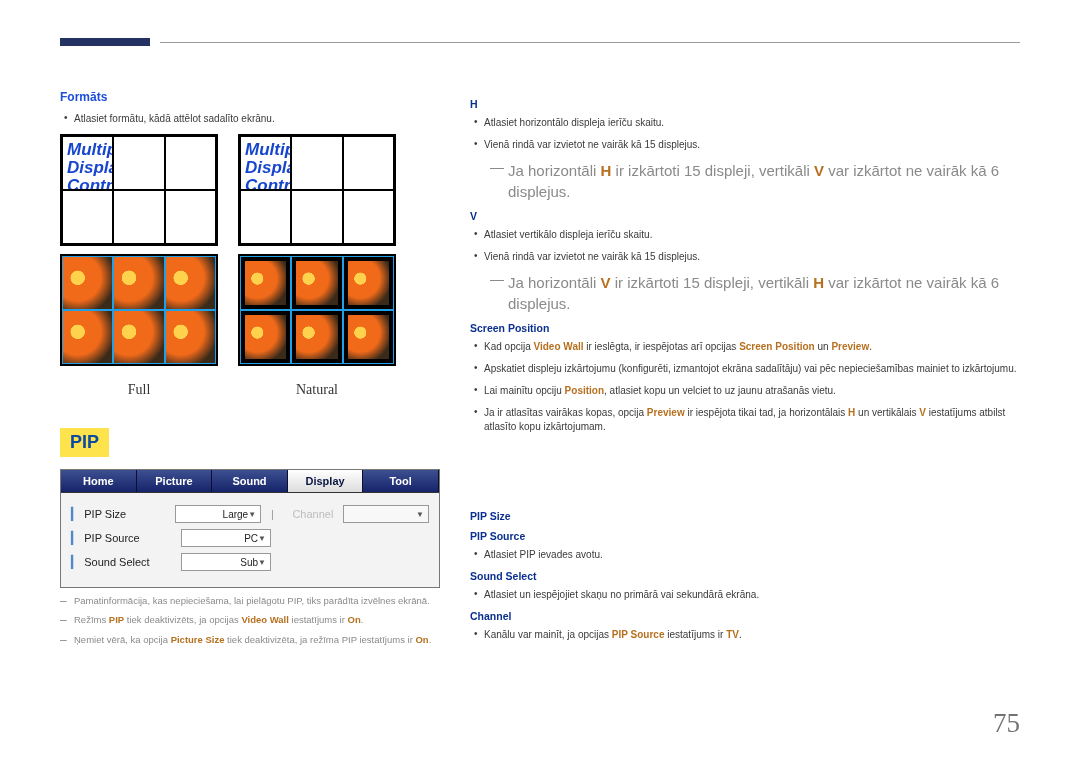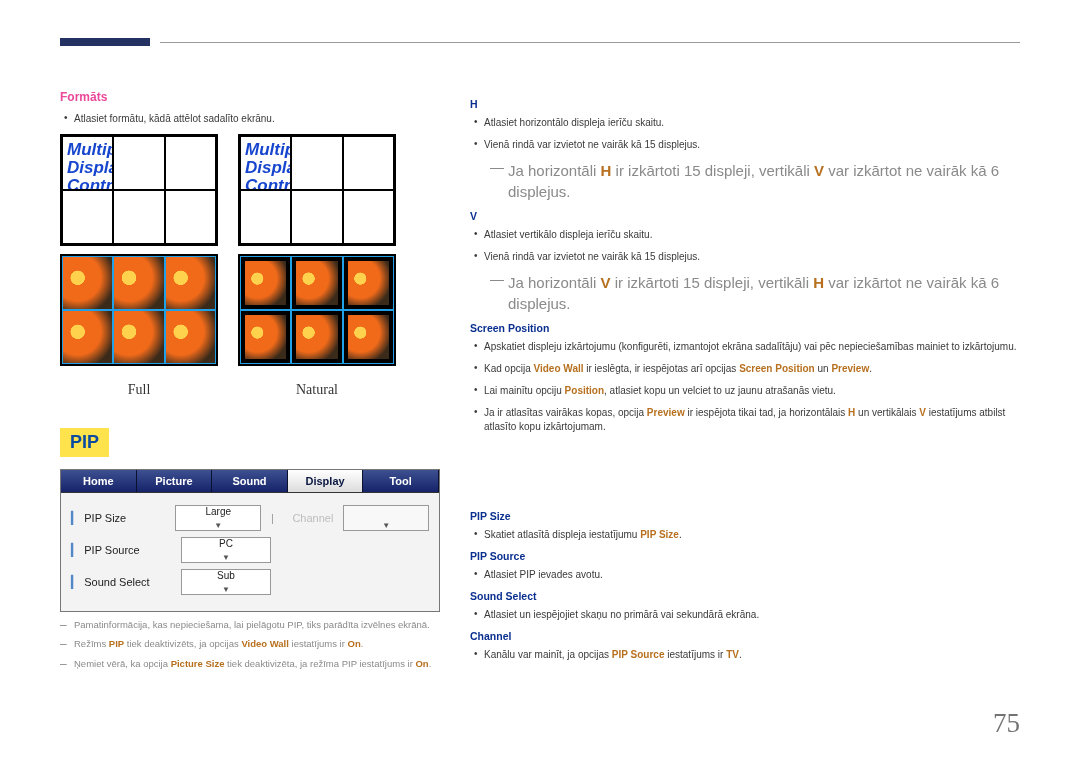--- a/index.html
+++ b/index.html
@@ -38,21 +38,21 @@
   .left {
     width: 380px;
     flex: 0 0 380px;
   }
   .right {
     flex: 1;
   }
   h4.black-head {
     font-size: 12px;
     font-weight: bold;
-    color: #ec4899;
+    color: #1d4ed8;
     margin-bottom: 8px;
   }
   .bullet-list { list-style: none; }
   .bullet-list li {
     position: relative;
     padding-left: 14px;
     margin-bottom: 8px;
     line-height: 1.4;
     color: #3a3a3a;
   }
@@ -187,25 +187,25 @@
     width: 100px;
     display: flex; align-items: center; gap: 4px;
     color: #222;
   }
   .prow .label::before {
     content: "▎";
     color: #5288c8;
     font-size: 12px;
   }
   .select {
-    width: 90px; height: 26px;
+    width: 90px; height: 18px;
     border: 1px solid #999;
     background: #fff;
-    display: flex; align-items: center; justify-content: space-between;
-    padding: 0 4px; font-size: 10px; color: #222; flex-direction: column;
+    display: flex; align-items: center; justify-content: flex-end;
+    padding: 0 4px; font-size: 10px; color: #222;
   }
   .select.disabled { color: #bdbdbd; background: #f8f8f8; }
   .caret { font-size: 8px; color: #555; }
   .divv { width: 12px; color: #999; }
 
   .page-num {
     position: absolute;
     right: 60px;
     bottom: 24px;
     font-size: 27px;
@@ -363,40 +363,35 @@
       <ul class="bullet-list">
         <li>Atlasiet vertikālo displeja ierīču skaitu.</li>
         <li>Vienā rindā var izvietot ne vairāk kā 15 displejus.</li>
       </ul>
       <div class="note">
         <span>Ja horizontāli </span><span class="bold-amber">V</span><span> ir izkārtoti 15 displeji, vertikāli </span><span class="bold-amber">H</span><span> var izkārtot ne vairāk kā 6 displejus.</span>
       </div>
 
       <div class="blue-head">Screen Position</div>
       <ul class="bullet-list">
-        <li>Apskatiet displeju izkārtojumu (konfigurēti, izmantojot ekrāna sadalītāju) vai pēc nepieciešamības mainiet to izkārtojumu.</li>
         <li>
           <span>Kad opcija </span><span class="bold-amber">Video Wall</span><span> ir ieslēgta, ir iespējotas arī opcijas </span><span class="bold-amber">Screen Position</span><span> un </span><span class="bold-amber">Preview</span><span>.</span>
         </li>
+        <li>Apskatiet displeju izkārtojumu (konfigurēti, izmantojot ekrāna sadalītāju) vai pēc nepieciešamības mainiet to izkārtojumu.</li>
         <li>
           <span>Lai mainītu opciju </span><span class="bold-amber">Position</span><span>, atlasiet kopu un velciet to uz jaunu atrašanās vietu.</span>
         </li>
         <li>
           <span>Ja ir atlasītas vairākas kopas, opcija </span><span class="bold-amber">Preview</span><span> ir iespējota tikai tad, ja horizontālais </span><span class="bold-amber">H</span><span> un vertikālais </span><span class="bold-amber">V</span><span> iestatījums atbilst atlasīto kopu izkārtojumam.</span>
         </li>
       </ul>
 
       <div style="height:60px"></div>
 
       <div class="blue-head">PIP Size</div>
-      <ul class="bullet-list">
-        <li>
-          <span>Skatiet atlasītā displeja iestatījumu </span><span class="bold-amber">PIP Size</span><span>.</span>
-        </li>
-      </ul>
 
       <div class="blue-head">PIP Source</div>
       <ul class="bullet-list">
         <li>Atlasiet PIP ievades avotu.</li>
       </ul>
 
       <div class="blue-head">Sound Select</div>
       <ul class="bullet-list">
         <li>Atlasiet un iespējojiet skaņu no primārā vai sekundārā ekrāna.</li>
       </ul>

